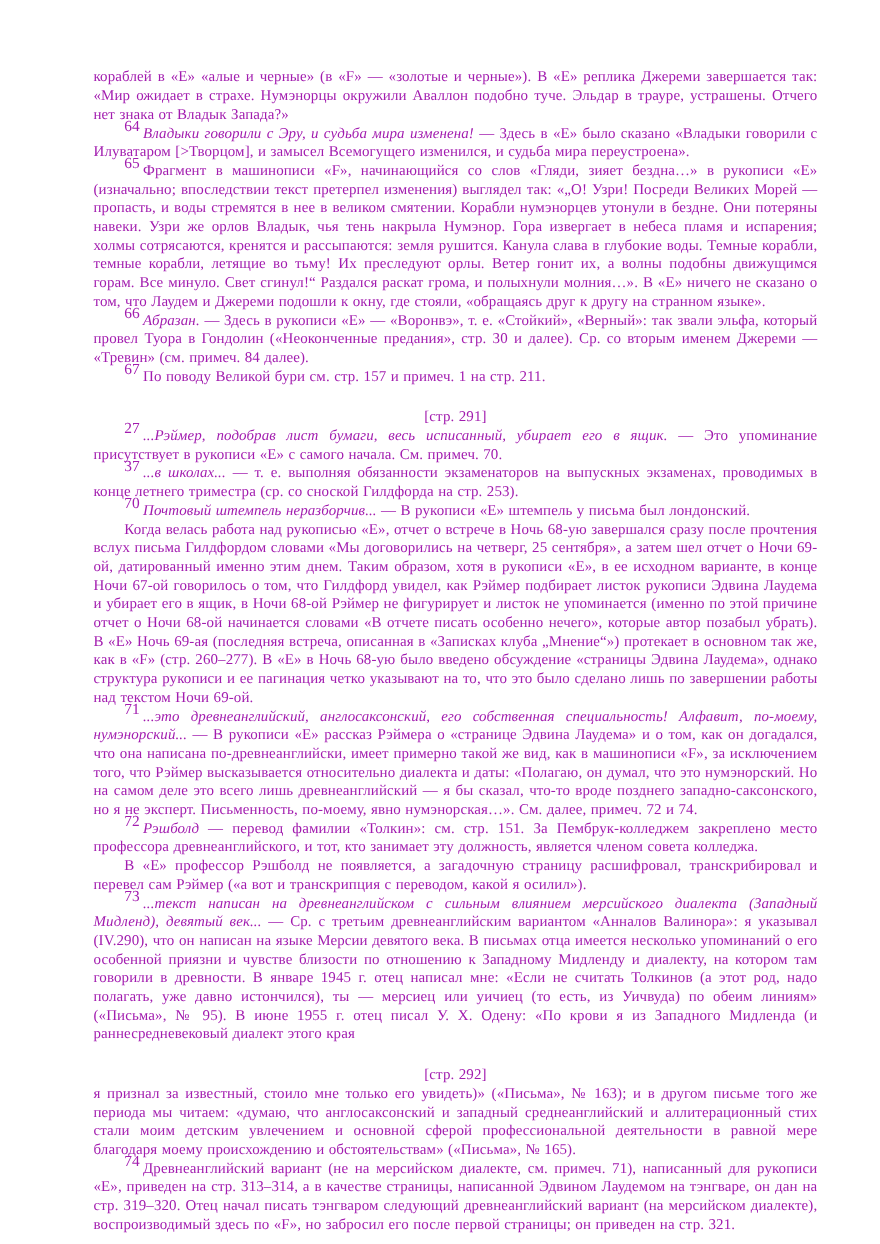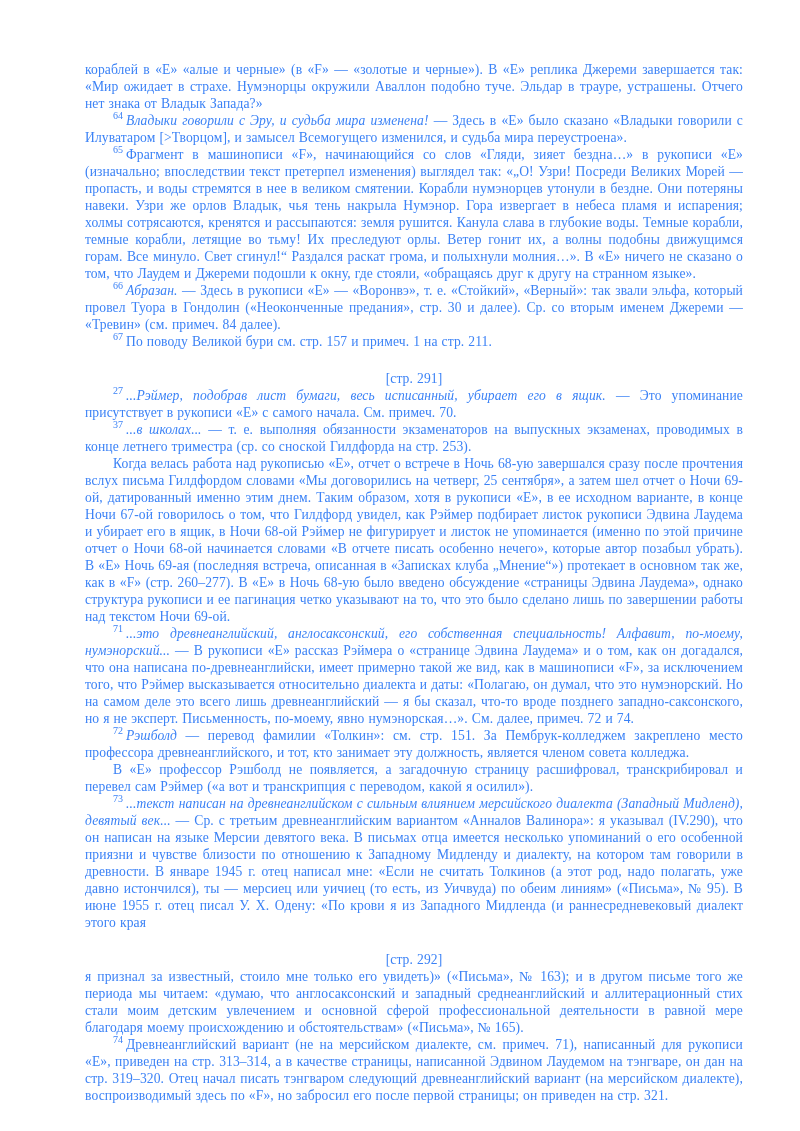--- a/index.html
+++ b/index.html
@@ -10,54 +10,55 @@
     box-sizing: border-box;
     background: #ffffff;
     padding: 61px 57px 30px 85px;
     overflow: hidden;
   }
   .page p {
     margin: 0;
     font-family: "Liberation Serif", "DejaVu Serif", serif;
     font-size: 13.6px;
     line-height: 17px;
-    color: #3b82f6;
+    color: #a21caf;
     text-align: justify;
     letter-spacing: 0.1px;
     word-spacing: 0.5px;
   }
   .page p.footnote { text-indent: 28px; }
   .page p.body.indented { text-indent: 28px; }
   .page p.marker {
     text-align: center;
     text-indent: 0;
     margin-top: 20px;
   }
   .it { font-style: italic; }
   sup.fn-num {
-    font-size: 10px;
+    font-size: 14px;
     line-height: 0;
     vertical-align: super;
     padding-right: 3px;
     letter-spacing: 0;
     font-family: Liberation Serif, serif;
   }
 </style>
 </head>
 <body>
 
 <div class="page">
     <p class="body"><span>кораблей в «Е» «алые и черные» (в «F» — «золотые и черные»). В «Е» реплика Джереми завершается так: «Мир ожидает в страхе. Нумэнорцы окружили Аваллон подобно туче. Эльдар в трауре, устрашены. Отчего нет знака от Владык Запада?»</span></p>
     <p class="footnote"><sup class="fn-num">64</sup><span class="it">Владыки говорили с Эру, и судьба мира изменена!</span><span> — Здесь в «Е» было сказано «Владыки говорили с Илуватаром [&gt;Творцом], и замысел Всемогущего изменился, и судьба мира переустроена».</span></p>
     <p class="footnote"><sup class="fn-num">65</sup><span>Фрагмент в машинописи «F», начинающийся со слов «Гляди, зияет бездна…» в рукописи «Е» (изначально; впоследствии текст претерпел изменения) выглядел так: «„О! Узри! Посреди Великих Морей — пропасть, и воды стремятся в нее в великом смятении. Корабли нумэнорцев утонули в бездне. Они потеряны навеки. Узри же орлов Владык, чья тень накрыла Нумэнор. Гора извергает в небеса пламя и испарения; холмы сотрясаются, кренятся и рассыпаются: земля рушится. Канула слава в глубокие воды. Темные корабли, темные корабли, летящие во тьму! Их преследуют орлы. Ветер гонит их, а волны подобны движущимся горам. Все минуло. Свет сгинул!“ Раздался раскат грома, и полыхнули молния…». В «Е» ничего не сказано о том, что Лаудем и Джереми подошли к окну, где стояли, «обращаясь друг к другу на странном языке».</span></p>
     <p class="footnote"><sup class="fn-num">66</sup><span class="it">Абразан.</span><span> — Здесь в рукописи «Е» — «Воронвэ», т. е. «Стойкий», «Верный»: так звали эльфа, который провел Туора в Гондолин («Неоконченные предания», стр. 30 и далее). Ср. со вторым именем Джереми — «Тревин» (см. примеч. 84 далее).</span></p>
     <p class="footnote"><sup class="fn-num">67</sup><span>По поводу Великой бури см. стр. 157 и примеч. 1 на стр. 211.</span></p>
     <p class="marker"><span>[стр. 291]</span></p>
     <p class="footnote"><sup class="fn-num">27</sup><span class="it">...Рэймер, подобрав лист бумаги, весь исписанный, убирает его в ящик.</span><span> — Это упоминание присутствует в рукописи «Е» с самого начала. См. примеч. 70.</span></p>
     <p class="footnote"><sup class="fn-num">37</sup><span class="it">...в школах...</span><span> — т. е. выполняя обязанности экзаменаторов на выпускных экзаменах, проводимых в конце летнего триместра (ср. со сноской Гилдфорда на стр. 253).</span></p>
+    <p class="footnote"><sup class="fn-num">70</sup><span class="it">Почтовый штемпель неразборчив...</span><span> — В рукописи «Е» штемпель у письма был лондонский.</span></p>
     <p class="body indented"><span>Когда велась работа над рукописью «Е», отчет о встрече в Ночь 68-ую завершался сразу после прочтения вслух письма Гилдфордом словами «Мы договорились на четверг, 25 сентября», а затем шел отчет о Ночи 69-ой, датированный именно этим днем. Таким образом, хотя в рукописи «Е», в ее исходном варианте, в конце Ночи 67-ой говорилось о том, что Гилдфорд увидел, как Рэймер подбирает листок рукописи Эдвина Лаудема и убирает его в ящик, в Ночи 68-ой Рэймер не фигурирует и листок не упоминается (именно по этой причине отчет о Ночи 68-ой начинается словами «В отчете писать особенно нечего», которые автор позабыл убрать). В «Е» Ночь 69-ая (последняя встреча, описанная в «Записках клуба „Мнение“») протекает в основном так же, как в «F» (стр. 260–277). В «Е» в Ночь 68-ую было введено обсуждение «страницы Эдвина Лаудема», однако структура рукописи и ее пагинация четко указывают на то, что это было сделано лишь по завершении работы над текстом Ночи 69-ой.</span></p>
     <p class="footnote"><sup class="fn-num">71</sup><span class="it">...это древнеанглийский, англосаксонский, его собственная специальность! Алфавит, по-моему, нумэнорский...</span><span> — В рукописи «Е» рассказ Рэймера о «странице Эдвина Лаудема» и о том, как он догадался, что она написана по-древнеанглийски, имеет примерно такой же вид, как в машинописи «F», за исключением того, что Рэймер высказывается относительно диалекта и даты: «Полагаю, он думал, что это нумэнорский. Но на самом деле это всего лишь древнеанглийский — я бы сказал, что-то вроде позднего западно-саксонского, но я не эксперт. Письменность, по-моему, явно нумэнорская…». См. далее, примеч. 72 и 74.</span></p>
     <p class="footnote"><sup class="fn-num">72</sup><span class="it">Рэшболд</span><span> — перевод фамилии «Толкин»: см. стр. 151. За Пембрук-колледжем закреплено место профессора древнеанглийского, и тот, кто занимает эту должность, является членом совета колледжа.</span></p>
     <p class="body indented"><span>В «Е» профессор Рэшболд не появляется, а загадочную страницу расшифровал, транскрибировал и перевел сам Рэймер («а вот и транскрипция с переводом, какой я осилил»).</span></p>
     <p class="footnote"><sup class="fn-num">73</sup><span class="it">...текст написан на древнеанглийском с сильным влиянием мерсийского диалекта (Западный Мидленд), девятый век...</span><span> — Ср. с третьим древнеанглийским вариантом «Анналов Валинора»: я указывал (IV.290), что он написан на языке Мерсии девятого века. В письмах отца имеется несколько упоминаний о его особенной приязни и чувстве близости по отношению к Западному Мидленду и диалекту, на котором там говорили в древности. В январе 1945 г. отец написал мне: «Если не считать Толкинов (а этот род, надо полагать, уже давно истончился), ты — мерсиец или уичиец (то есть, из Уичвуда) по обеим линиям» («Письма», № 95). В июне 1955 г. отец писал У. Х. Одену: «По крови я из Западного Мидленда (и раннесредневековый диалект этого края</span></p>
     <p class="marker"><span>[стр. 292]</span></p>
     <p class="body"><span>я признал за известный, стоило мне только его увидеть)» («Письма», № 163); и в другом письме того же периода мы читаем: «думаю, что англосаксонский и западный среднеанглийский и аллитерационный стих стали моим детским увлечением и основной сферой профессиональной деятельности в равной мере благодаря моему происхождению и обстоятельствам» («Письма», № 165).</span></p>
     <p class="footnote"><sup class="fn-num">74</sup><span>Древнеанглийский вариант (не на мерсийском диалекте, см. примеч. 71), написанный для рукописи «Е», приведен на стр. 313–314, а в качестве страницы, написанной Эдвином Лаудемом на тэнгваре, он дан на стр. 319–320. Отец начал писать тэнгваром следующий древнеанглийский вариант (на мерсийском диалекте), воспроизводимый здесь по «F», но забросил его после первой страницы; он приведен на стр. 321.</span></p>
   </div>
 

